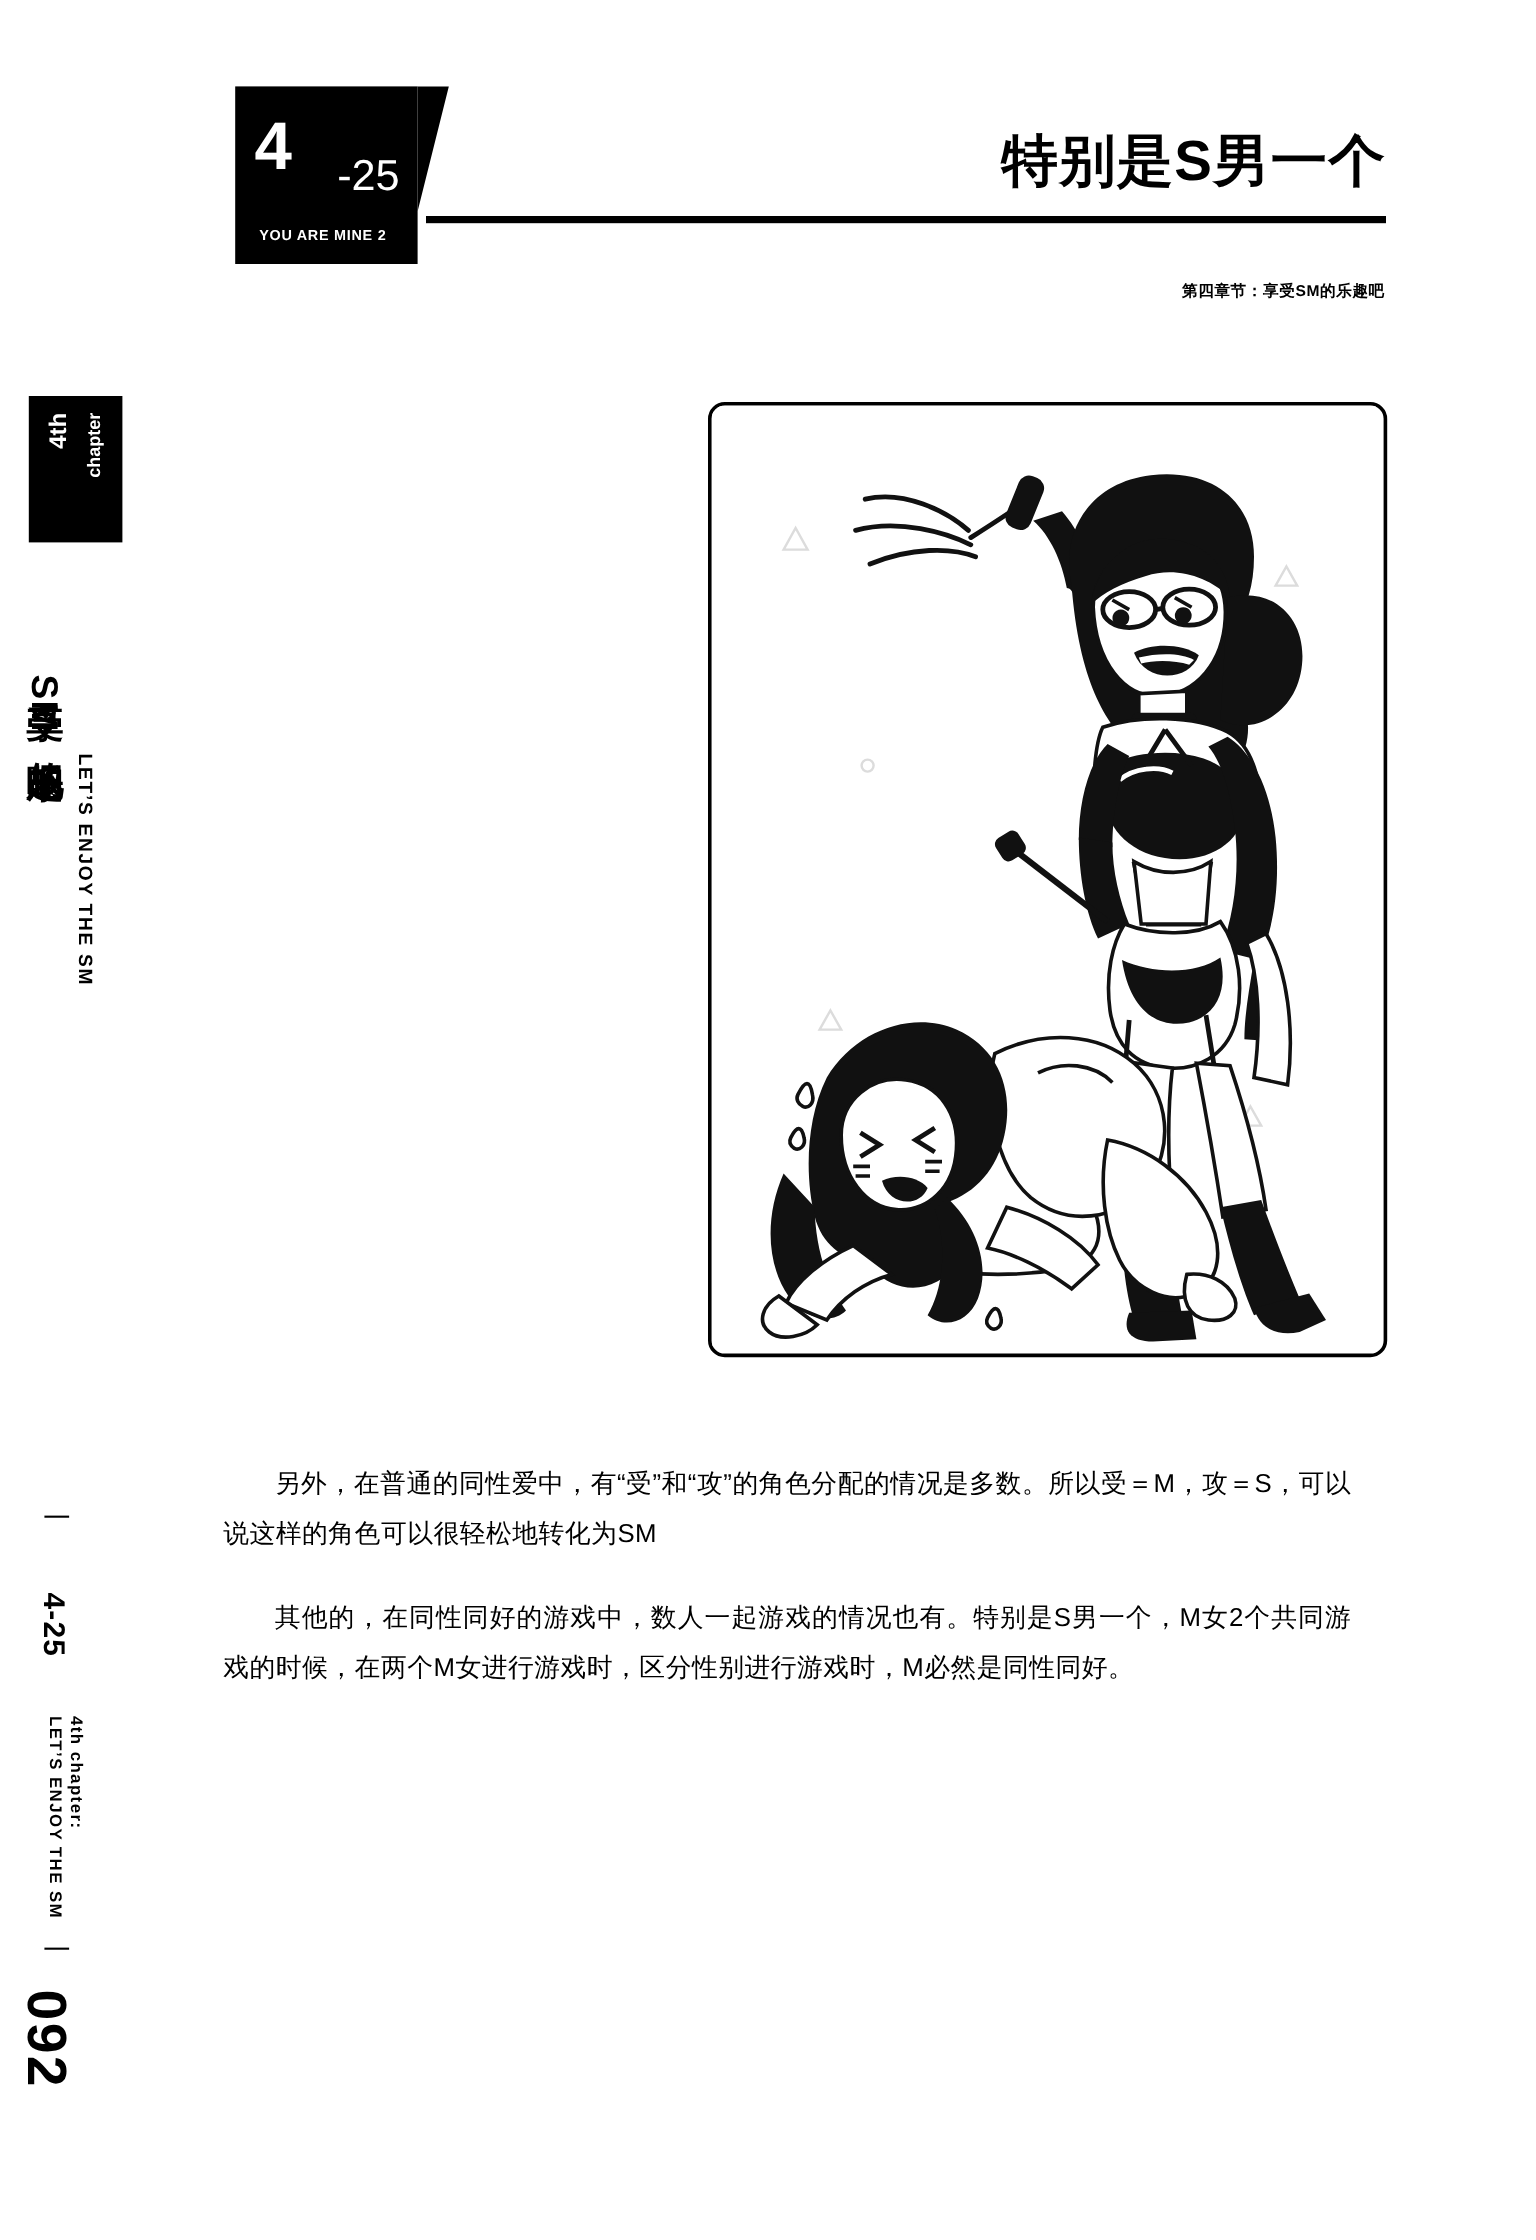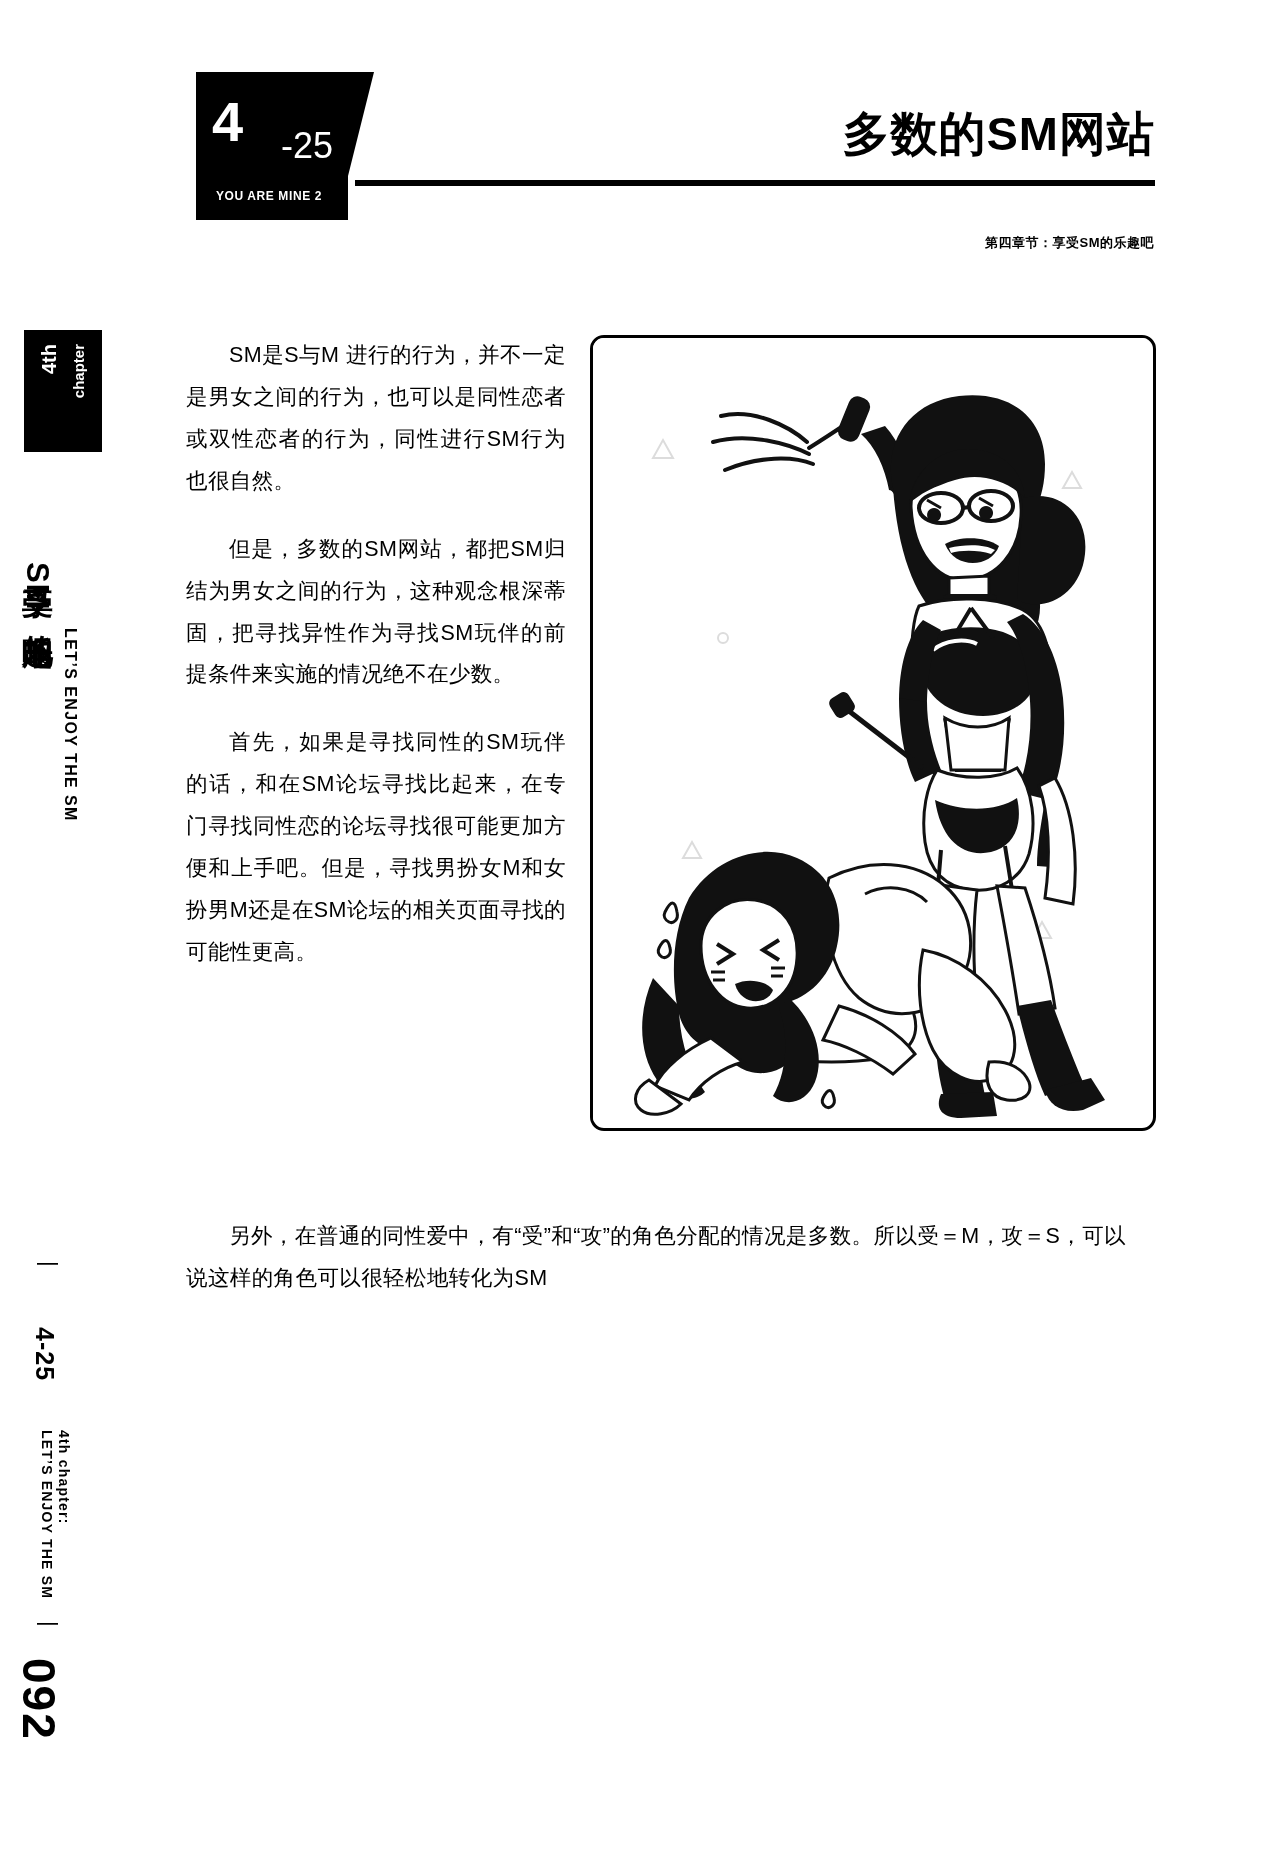--- a/index.html
+++ b/index.html
@@ -245,44 +245,39 @@
 
 <div class="page">
 
   <div class="chapter-badge">
     <span class="num">4</span>
     <span class="sub">-25</span>
     <span class="mine">YOU ARE MINE 2</span>
   </div>
   <div class="badge-notch"></div>
   <div class="header-rule"></div>
-  <div class="header-title">多数的SM网站</div>
+  <div class="header-title">特别是S男一个</div>
   <div class="header-subtitle">第四章节：享受SM的乐趣吧</div>
 
   <div class="side-tab">
     <span class="t1">4th</span>
     <span class="t2">chapter</span>
   </div>
   <div class="side-vertical-cn">享受SM的乐趣吧</div>
   <div class="side-vertical-en">LET’S ENJOY THE SM</div>
 
   <div class="foot-pagenum">092</div>
   <div class="foot-sep1">|</div>
   <div class="foot-en">
     <span>4th chapter:</span><br>
     <span>LET’S ENJOY THE SM</span>
   </div>
   <div class="foot-sep2">|</div>
   <div class="foot-4_25">4-25</div>
 
-  <div class="col-text">
-    <p>SM是S与M 进行的行为，并不一定是男女之间的行为，也可以是同性恋者或双性恋者的行为，同性进行SM行为也很自然。</p>
-    <p>但是，多数的SM网站，都把SM归结为男女之间的行为，这种观念根深蒂固，把寻找异性作为寻找SM玩伴的前提条件来实施的情况绝不在少数。</p>
-    <p>首先，如果是寻找同性的SM玩伴的话，和在SM论坛寻找比起来，在专门寻找同性恋的论坛寻找很可能更加方便和上手吧。但是，寻找男扮女M和女扮男M还是在SM论坛的相关页面寻找的可能性更高。</p>
-  </div>
 
   <div class="illus">
     <svg width="554" height="784" viewBox="0 0 554 784" xmlns="http://www.w3.org/2000/svg">
       <rect x="0" y="0" width="554" height="784" fill="#ffffff"></rect>
 
       <g fill="none" stroke="#dcdcdc" stroke-width="2">
         <path d="M60 120 l10 -18 l10 18 z"></path>
         <path d="M470 150 l9 -16 l9 16 z"></path>
         <path d="M90 520 l9 -16 l9 16 z"></path>
         <path d="M440 600 l9 -16 l9 16 z"></path>
@@ -411,16 +406,17 @@
       <g fill="none" stroke="#111" stroke-width="3">
         <path d="M72 574 c 6 -12 10 -12 12 0 c 2 8 -4 12 -8 10 c -4 -2 -6 -6 -4 -10 z"></path>
         <path d="M66 610 c 5 -10 9 -10 11 0 c 2 7 -4 11 -8 9 c -3 -2 -5 -5 -3 -9 z"></path>
         <path d="M230 760 c 5 -10 9 -10 11 0 c 2 7 -4 11 -8 9 c -3 -2 -5 -5 -3 -9 z"></path>
       </g>
     </svg>
   </div>
 
   <div class="full-text">
     <p>另外，在普通的同性爱中，有“受”和“攻”的角色分配的情况是多数。所以受＝M，攻＝S，可以说这样的角色可以很轻松地转化为SM</p>
+    <p>其他的，在同性同好的游戏中，数人一起游戏的情况也有。特别是S男一个，M女2个共同游戏的时候，在两个M女进行游戏时，区分性别进行游戏时，M必然是同性同好。</p>
   </div>
 
   <div class="right-edge-band"></div>
 </div>
 
 </body></html>

